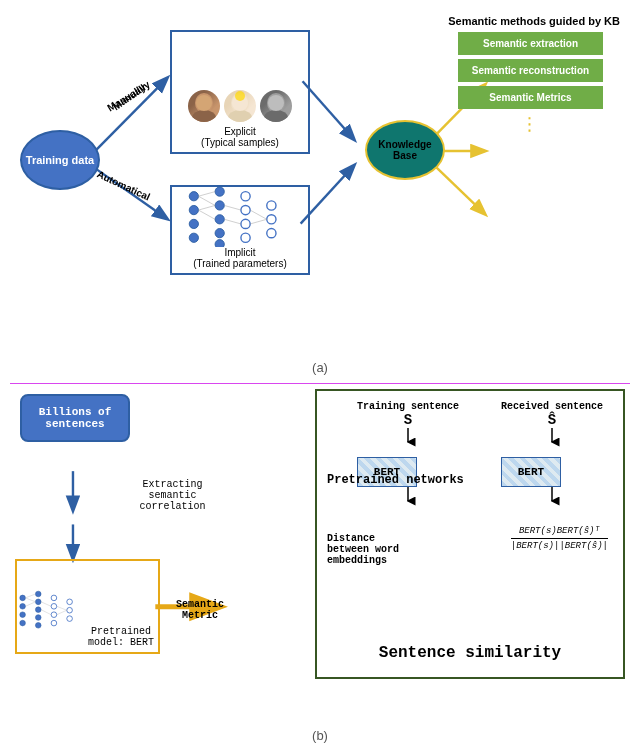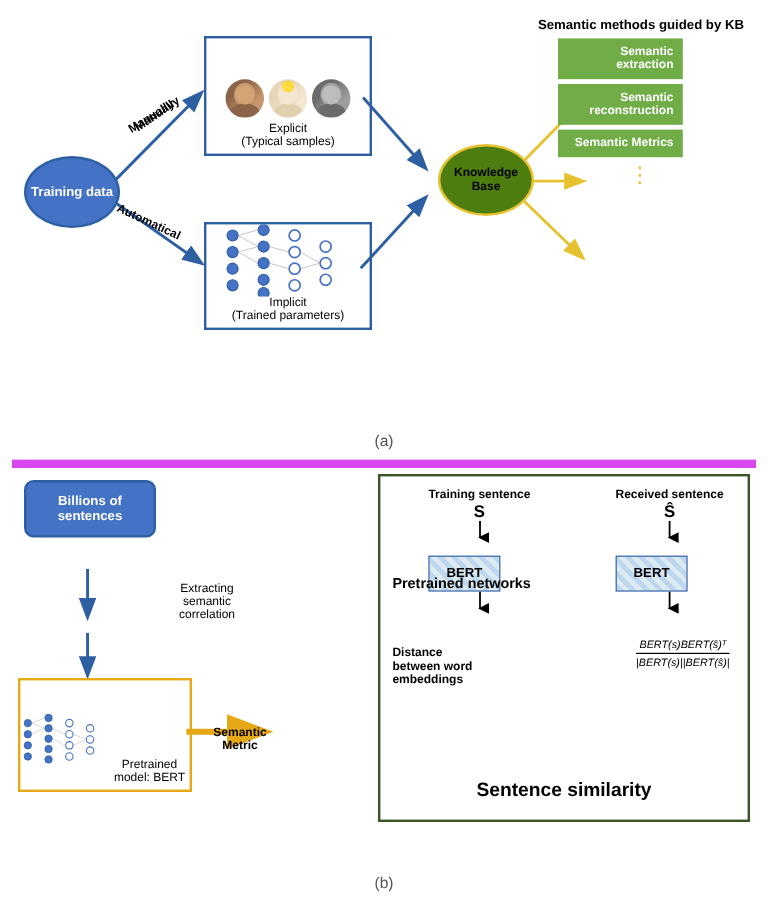--- a/index.html
+++ b/index.html
@@ -41,21 +41,21 @@
       font-weight: bold;
       border: 2px solid #2E5FA3;
     }
 
     .explicit-box {
       position: absolute;
       left: 160px;
       top: 20px;
       border: 2px solid #2E5FA3;
       width: 140px;
-      height: 100px;
+      height: 124px;
       display: flex;
       flex-direction: column;
       align-items: center;
       justify-content: flex-end;
       padding-bottom: 4px;
     }
 
     .face-images {
       display: flex;
       gap: 4px;
@@ -109,21 +109,21 @@
       text-align: center;
       color: #000;
     }
 
     .knowledge-base-circle {
       position: absolute;
       left: 355px;
       top: 110px;
       width: 80px;
       height: 60px;
-      background: #4d7c0f;
+      background: #0f766e;
       border-radius: 50%;
       display: flex;
       align-items: center;
       justify-content: center;
       text-align: center;
       font-size: 10px;
       font-weight: bold;
       color: #000;
       border: 2px solid #E6C231;
     }
@@ -142,22 +142,22 @@
       margin-bottom: 5px;
     }
 
     .semantic-btn {
       background: #70AD47;
       color: white;
       font-size: 10px;
       font-weight: bold;
       padding: 6px 8px;
       margin: 4px 17px;
-      text-align: right;
-      width: 104px;
+      text-align: center;
+      width: 145px;
       border: none;
     }
 
     .dots-vertical {
       text-align: center;
       font-size: 18px;
       color: #E6C231;
       letter-spacing: 2px;
       margin-top: 4px;
     }
@@ -173,21 +173,22 @@
       text-align: center;
       font-size: 13px;
       color: #555;
       margin-bottom: 8px;
     }
 
     
     .part-b {
       position: relative;
       height: 340px;
-      border-top: 7px solid #d946ef;
+      border-top: 1px solid #d946ef;
+      font-family: Liberation Mono, monospace;
     }
 
     .billions-box {
       position: absolute;
       left: 10px;
       top: 10px;
       background: #4472C4;
       color: white;
       font-size: 11px;
       font-weight: bold;

